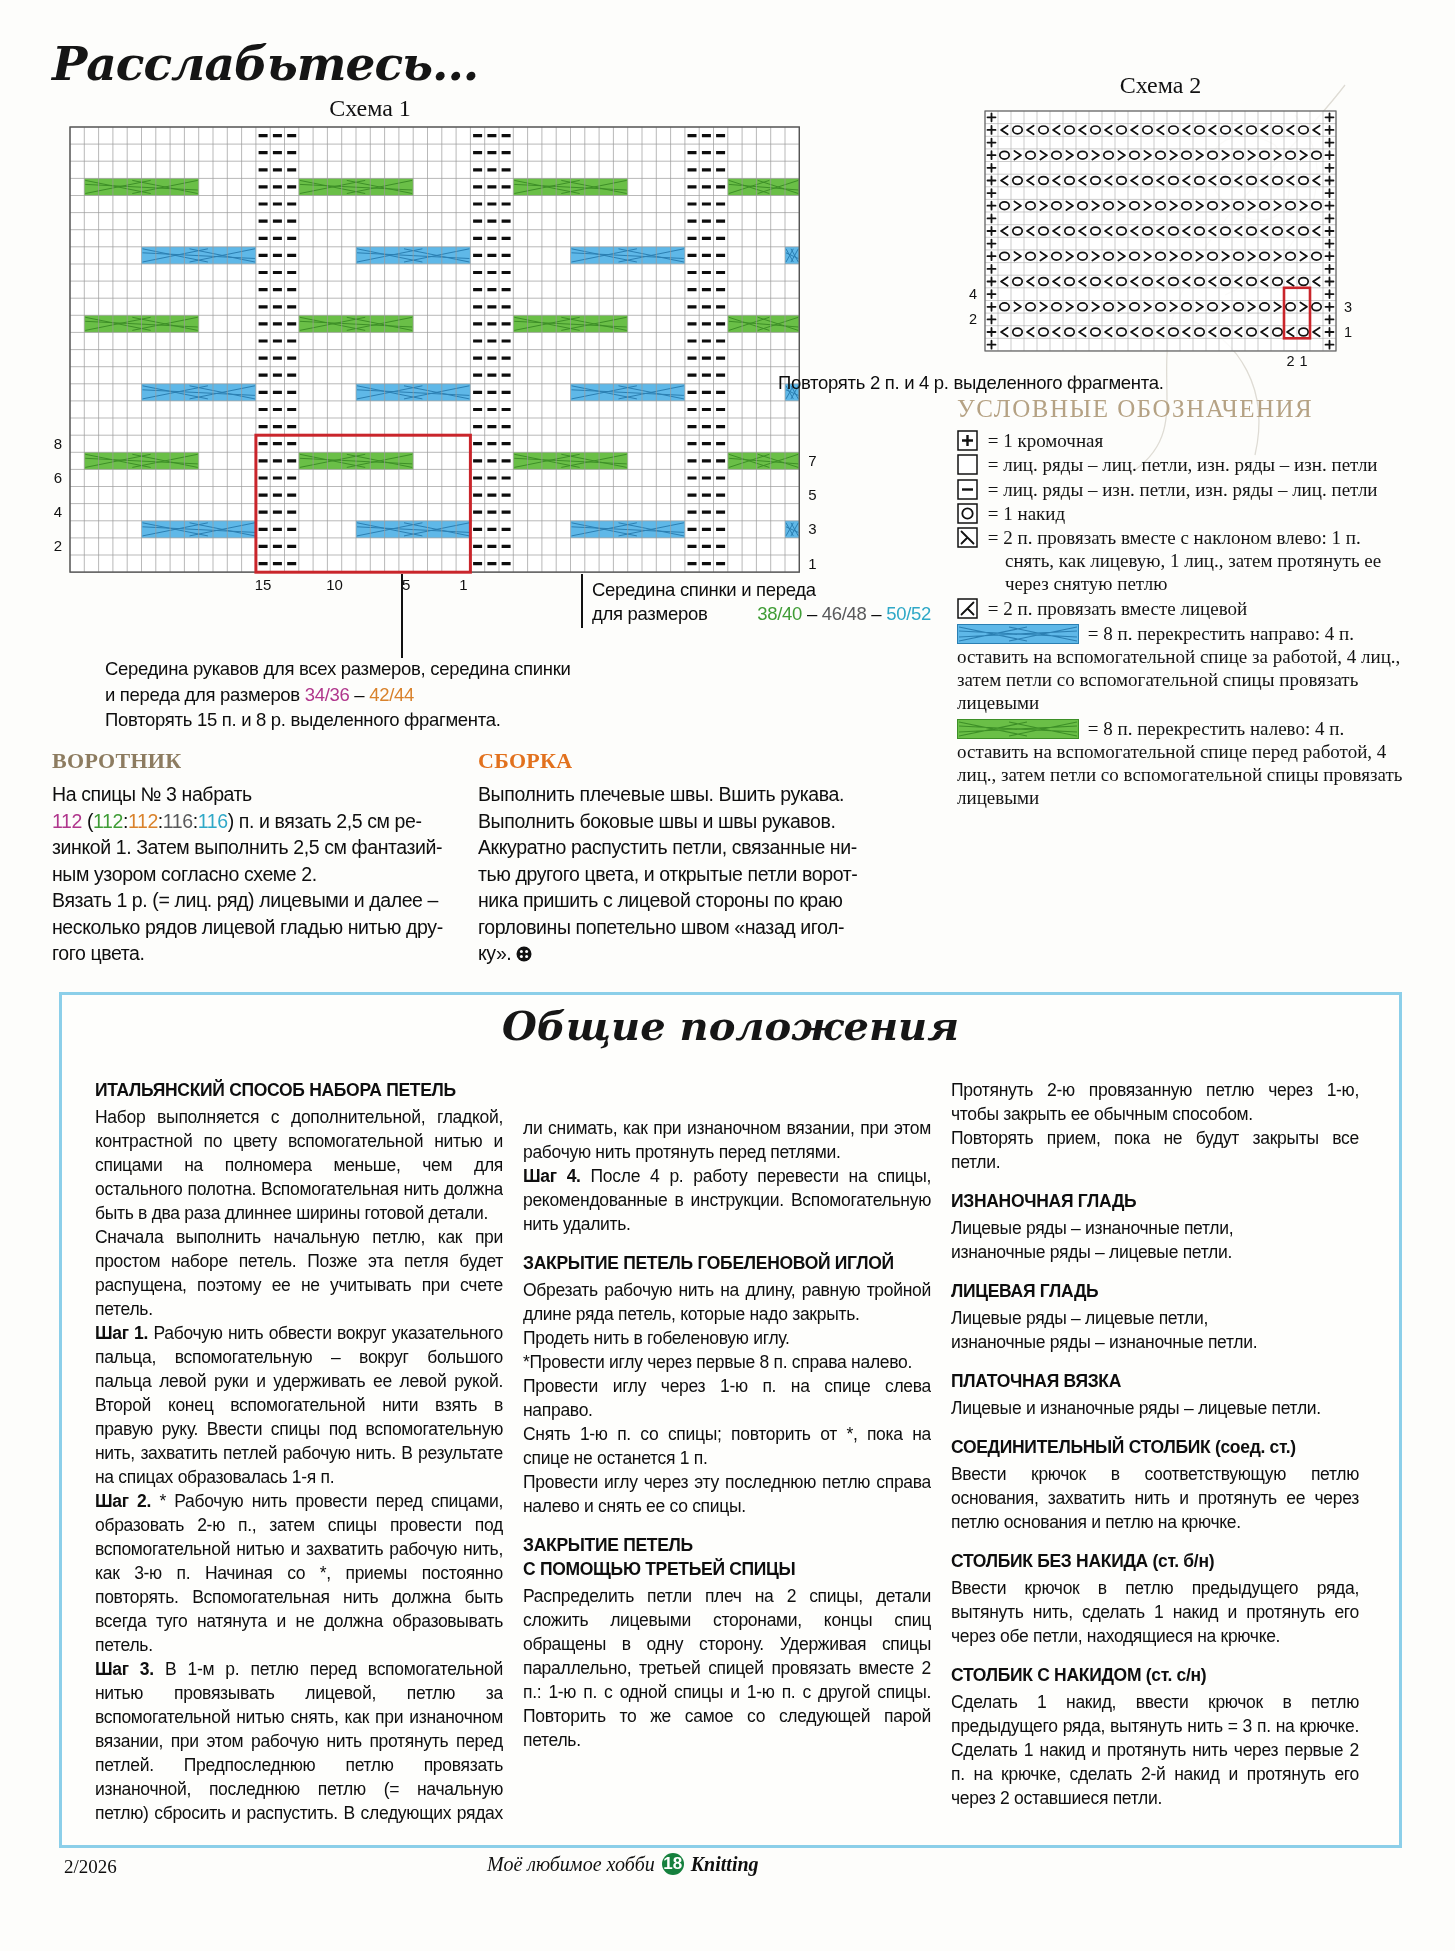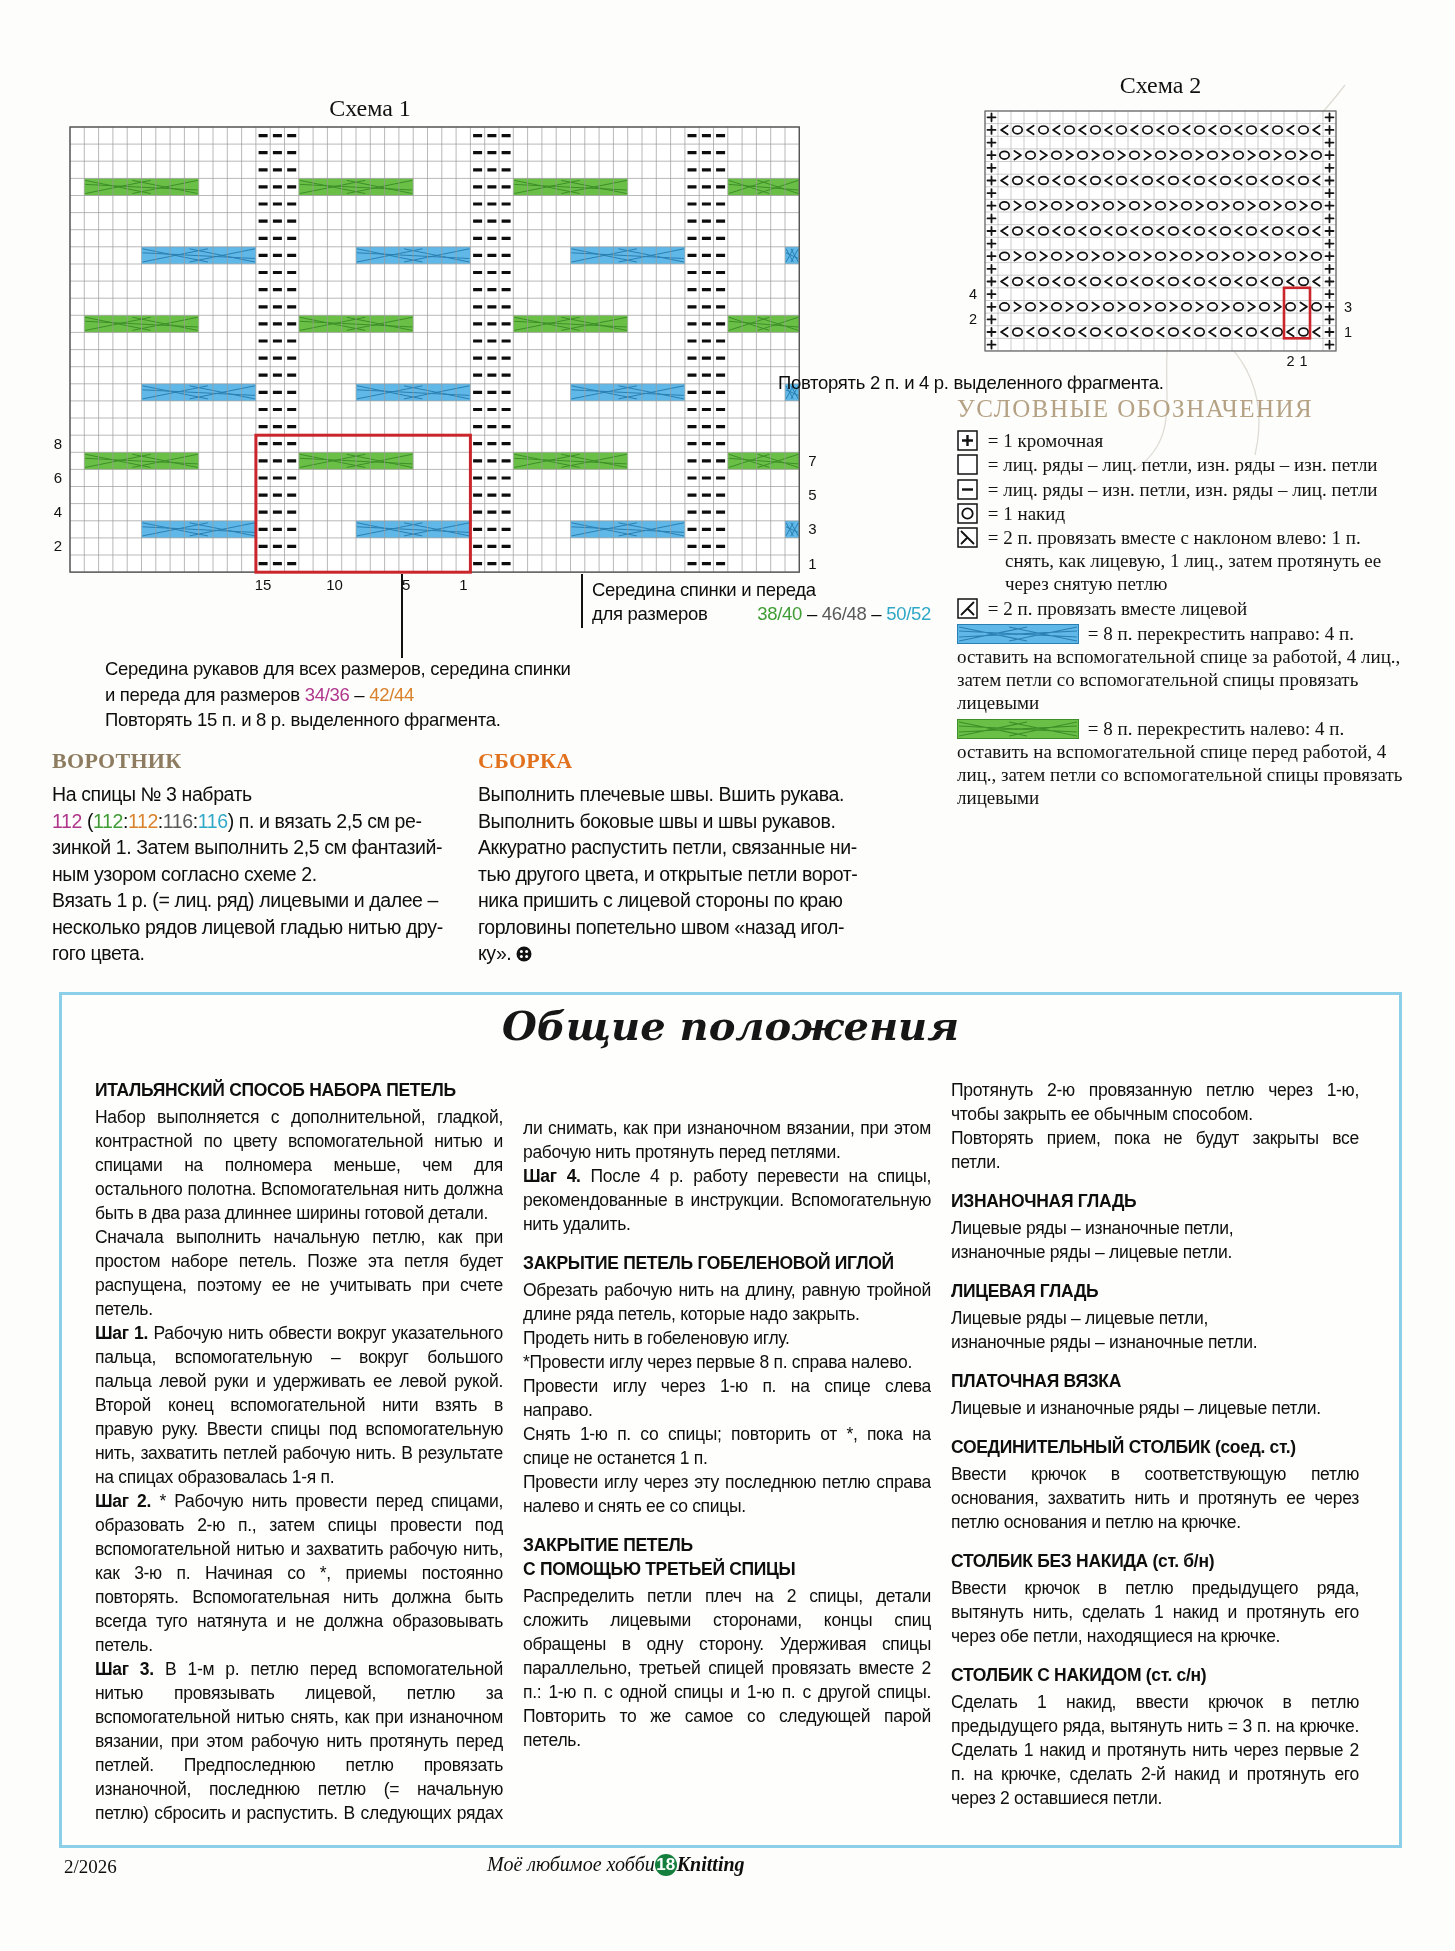--- a/index.html
+++ b/index.html
@@ -23,33 +23,34 @@
   .symbox{vertical-align:-4px;margin-right:5px;}
   .cableband{vertical-align:-4px;margin-right:4px;}
   .gbox{border:3px solid #8ccfe9;background:#fefefc;}
   .general-title{font-family:"DejaVu Serif",serif;font-style:italic;font-weight:600;
                  font-size:40px;text-align:center;color:#161616;}
   .gcol{width:408px;overflow:hidden;font-size:17.5px;line-height:24px;letter-spacing:-0.3px;}
   .gcol p.gp{margin:0;text-align:justify;}
   .gcol .gh{font-weight:bold;margin:15px 0 3px 0;white-space:pre-line;text-align:left;}
   .gcol > .gh:first-child{margin-top:0;}
   .footer-left{font-family:"Liberation Serif",serif;font-size:19px;}
-  .footer-center{display:flex;align-items:flex-end;font-family:"Liberation Serif",serif;
+  .footer-center{display:flex;align-items:flex-start;gap:7px;font-family:"Liberation Serif",serif;
                  font-style:italic;font-size:20px;}
   .page-badge{display:inline-block;width:22px;height:22px;border-radius:50%;background:#15803d;
               color:#fff;font-style:normal;font-family:"Liberation Sans",sans-serif;
               font-size:17px;font-weight:bold;text-align:center;line-height:22px;}
   .knitting{font-weight:600;}
   svg text{font-family:"Liberation Sans",sans-serif;}
 </style>
 </head>
 <body>
 
 <div id="page">
 
+  <div class="abs page-title" style="left:52px;top:36px;">Расслабьтесь...</div>
 
   <svg class="abs" style="left:1040px;top:60px;" width="380" height="420" viewBox="0 0 380 420">
     <g fill="none" stroke="#c6c1b5" stroke-width="1.3" opacity="0.55">
       <path d="M305 25 C 240 110, 170 150, 135 250 C 112 320, 150 370, 95 410"></path>
       <path d="M255 55 C 305 115, 265 200, 185 235 M 235 85 C 185 55, 140 105, 192 150 C 235 180, 270 140, 235 85"></path>
       <path d="M150 260 C 200 280, 230 330, 215 395"></path>
     </g>
   </svg>
 
   <div class="abs chart-title" style="left:70px;top:95px;width:600px;">Схема 1</div>

